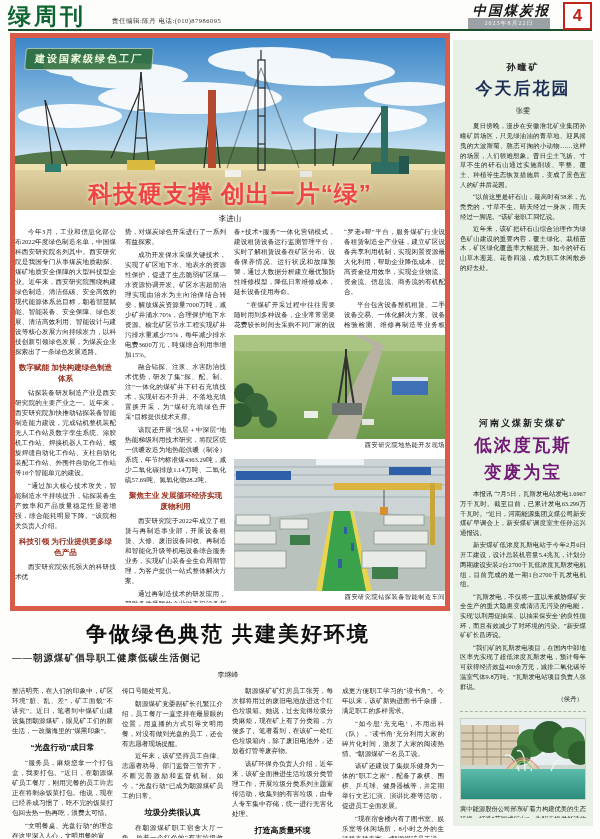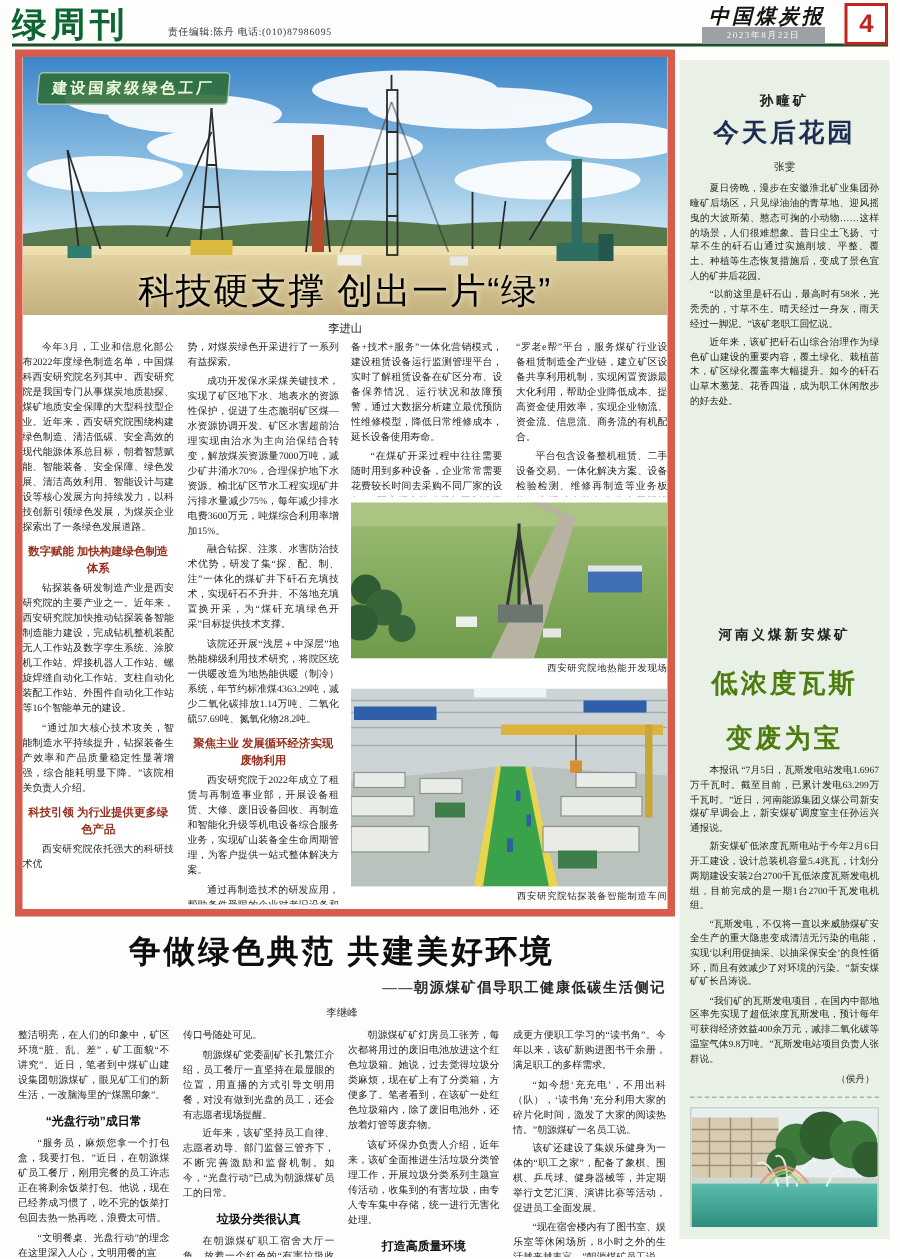--- a/index.html
+++ b/index.html
@@ -23,51 +23,51 @@
   .hero{position:relative;width:430px;height:172px;overflow:hidden;}
   .hero svg{display:block;}
   .hero-badge{position:absolute;left:10px;top:10px;background:rgba(44,108,56,.88);color:#eefadc;
               font-size:10px;font-weight:bold;padding:3px 9px;border-radius:3px;letter-spacing:2px;
               border:1px solid rgba(255,255,255,.55);transform:skewX(-5deg);}
   .hero-ribbon{position:absolute;left:84px;bottom:33px;background:#cb392b;color:#3d2012;
                font-size:10.5px;font-weight:bold;letter-spacing:2px;padding:2.5px 16px;
                text-shadow:0 0 2px rgba(255,235,170,.75);
                clip-path:polygon(0 0,100% 0,calc(100% - 7px) 50%,100% 100%,0 100%,7px 50%);}
   .hero-headline{position:absolute;left:0;right:0;bottom:0;text-align:center;
-                 font-family:"Liberation Sans",sans-serif;font-weight:normal;font-size:24px;color:#000000;
+                 font-family:"Liberation Sans",sans-serif;font-weight:bold;font-size:24px;color:#ef4444;
                  letter-spacing:1px;text-shadow:0 0 4px rgba(255,250,228,.95);}
   .m-byline{text-align:center;font-size:7.5px;margin-top:4px;color:#222;}
   .m-text{position:relative;width:430px;height:376px;margin-top:3px;}
   .mcol{position:absolute;top:0;overflow:hidden;}
   .mcol,.bcol{width:101px;}
   .mcol p,.bcol p,.s-body p{font-size:6.6px;line-height:1.52;text-align:justify;margin:0 0 2.5px;
         text-indent:13px;color:#1e1e1e;}
   p.noind{text-indent:0;}
   .m-sub{font-family:"Liberation Sans",sans-serif;font-weight:bold;font-size:7.6px;color:#99301f;
          text-align:center;line-height:1.45;margin:5px 2px 4px;}
   .pblock{position:absolute;left:219px;width:211px;}
   .pblock svg{display:block;}
   .pcaption{font-size:6.2px;text-align:right;color:#262626;margin-top:2px;letter-spacing:.5px;}
   
   .bottom-art{position:absolute;left:12px;top:620px;width:432px;height:219px;}
   .b-headline{text-align:center;font-family:"Liberation Sans",sans-serif;font-weight:bold;font-size:21px;
               color:#0e0e0e;letter-spacing:2px;}
-  .b-subtitle{text-align:right;font-size:9.5px;color:#2c2c2c;margin-top:4px;font-weight:bold;letter-spacing:1px;}
+  .b-subtitle{text-align:left;font-size:9.5px;color:#2c2c2c;margin-top:4px;font-weight:bold;letter-spacing:1px;}
   .b-byline{text-align:center;font-size:7px;color:#333;margin-top:5px;}
   .b-cols{position:relative;margin-top:6px;height:152px;}
   .bcol{position:absolute;top:0;height:152px;overflow:hidden;}
   .b-sub{font-family:"Liberation Sans",sans-serif;font-weight:bold;font-size:8px;color:#101010;
          text-align:center;margin:6px 0 5px;}
   
   .sidebar{position:absolute;left:453px;top:40px;width:140px;height:786px;background:#e9f1e6;
            box-sizing:border-box;padding:21px 7px 8px;display:flex;flex-direction:column;}
   .s-kicker{font-size:9px;font-weight:bold;text-align:center;letter-spacing:2px;color:#222;}
   .s-title{font-weight:bold;text-align:center;line-height:1.32;letter-spacing:2px;}
   .s-title.navy{font-size:17px;color:#1d2e55;margin-top:4px;}
-  .s-title.black{font-size:17.5px;color:#4d7c0f;margin-top:14px;}
+  .s-title.black{font-size:17.5px;color:#701a75;margin-top:4px;}
   .s-byline{font-size:7px;text-align:center;margin:6px 0 5px;color:#222;}
   .s-body p{font-size:6.4px;}
   .s-art1{height:352px;overflow:hidden;}
   .s-art2{flex:1;display:flex;flex-direction:column;overflow:hidden;margin-top:4px;}
   .s-art2 .s-body{margin-top:5px;}
   .s-attr{text-align:right;font-size:6.4px;padding-right:3px;margin-top:1px;}
   .s-divider{border-top:1px dashed #a6b5a2;margin:7px 0 6px;}
   .s-photo svg{display:block;border:1px solid #c6d2c2;}
   .s-caption{font-size:6.3px;line-height:1.55;text-align:justify;margin-top:4px;color:#1f1f1f;}
 </style>

